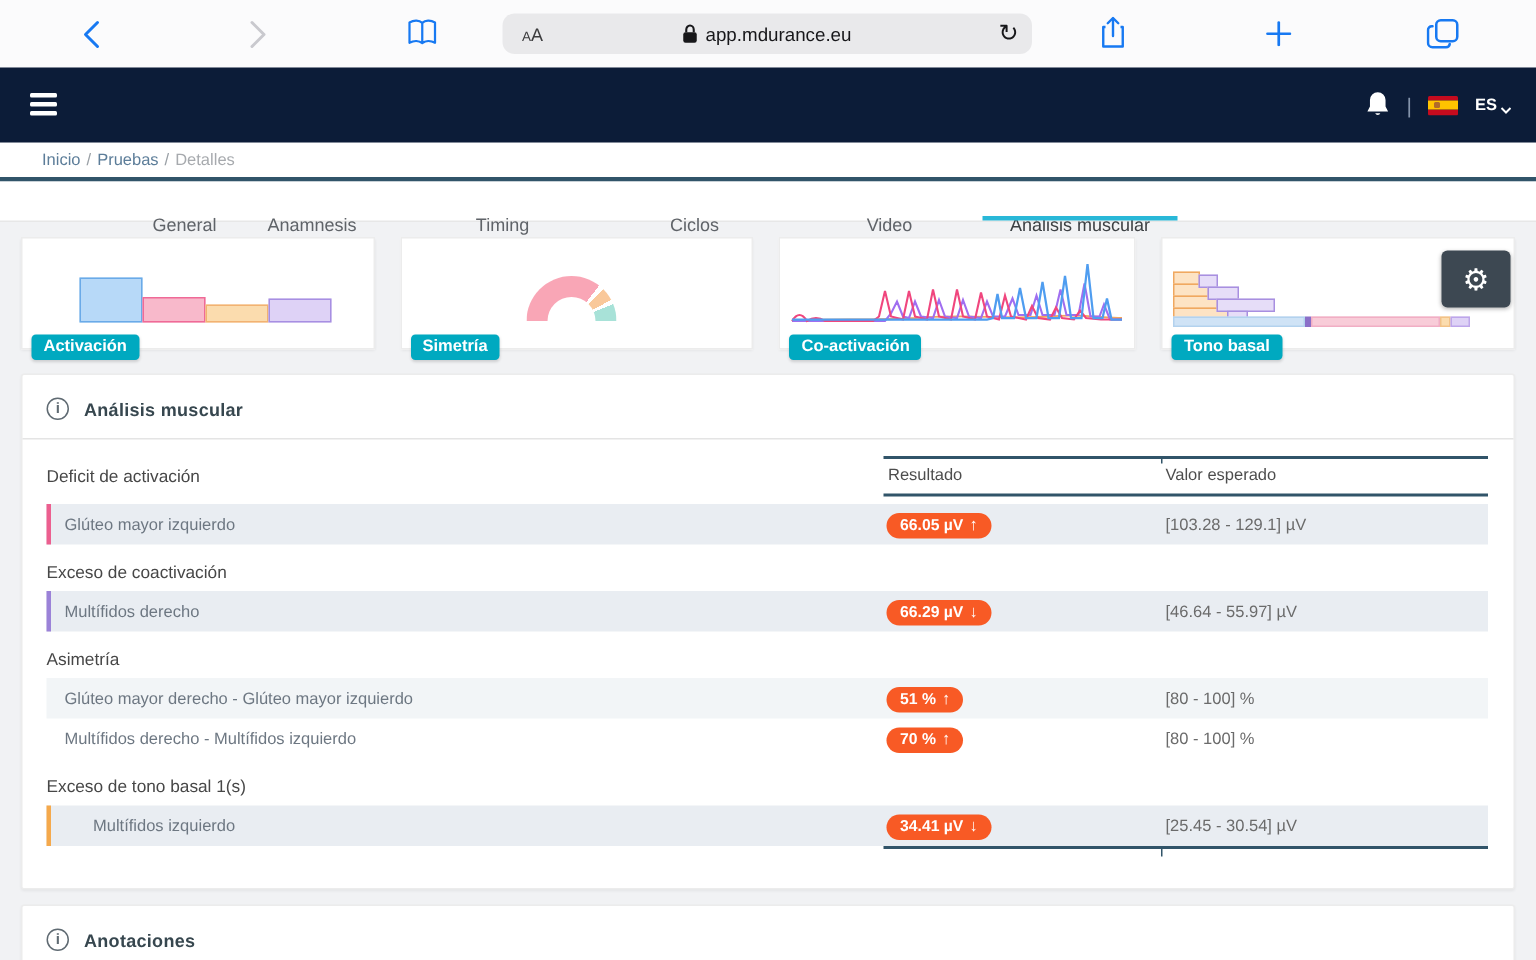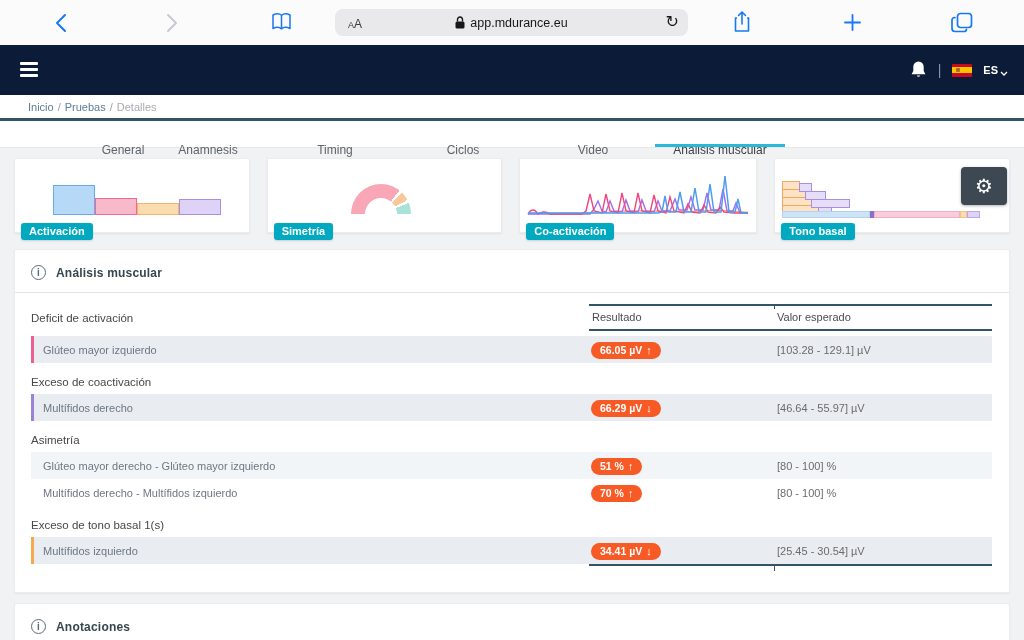--- a/index.html
+++ b/index.html
@@ -88,21 +88,21 @@
   .thcell { font-size:11px; color:#4d4d4d; }
   .thcell.res { flex:0 0 185px; padding-left:3px; }
   .thcell.exp { flex:0 0 218px; padding-left:3px; position:relative; }
   .thcell.exp::before { content:''; position:absolute; left:0; top:-7px; width:1px; height:5px; background:#315469; }
   .drow { height:27px; border-left:3px solid transparent; }
   .drow .rlabel { font-size:11px; color:#6d7782; padding-left:9px; }
   .drow.shaded { background:#e9edf2; }
   .drow.shaded-light { background:#f2f5f7; }
   .accent-pink { border-left-color:#ec5f8f; }
   .accent-purple { border-left-color:#9b82d8; }
-  .accent-orange { border-left-color:#f5a94c; }
+  .accent-orange { border-left-color:#f5a94c;padding-left:19px; }
   .pill { display:inline-flex; align-items:center; gap:4px; background:#f85a25; color:#ffffff; font-size:10.5px; font-weight:bold; padding:2px 9px 3px; border-radius:10px; white-space:nowrap; }
   .pill .arr { font-size:11px; }
   .tclose-spacer { flex:1 1 auto; }
   .tclose { flex:0 0 403px; border-top:2px solid #315469; height:0; position:relative; }
   .tclose::before { content:''; position:absolute; left:185px; top:0; width:1px; height:5px; background:#315469; }
 
   .annotations-card { height:70px; }
 
   svg { display:block; }
 </style>

